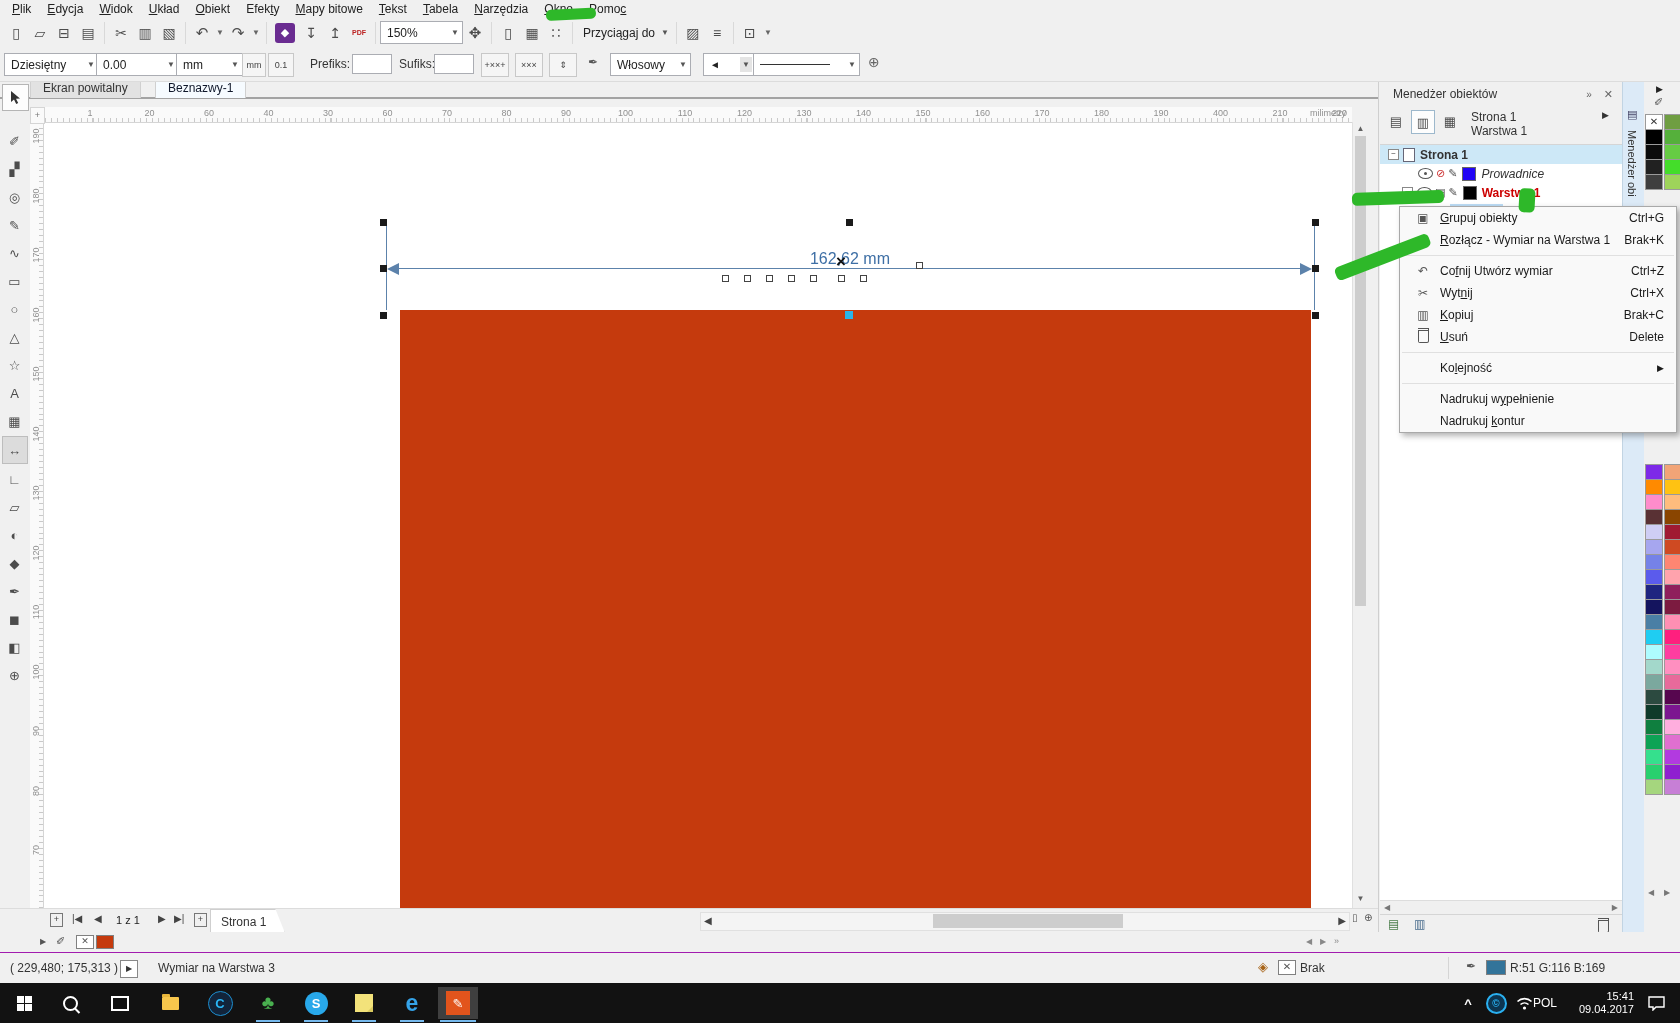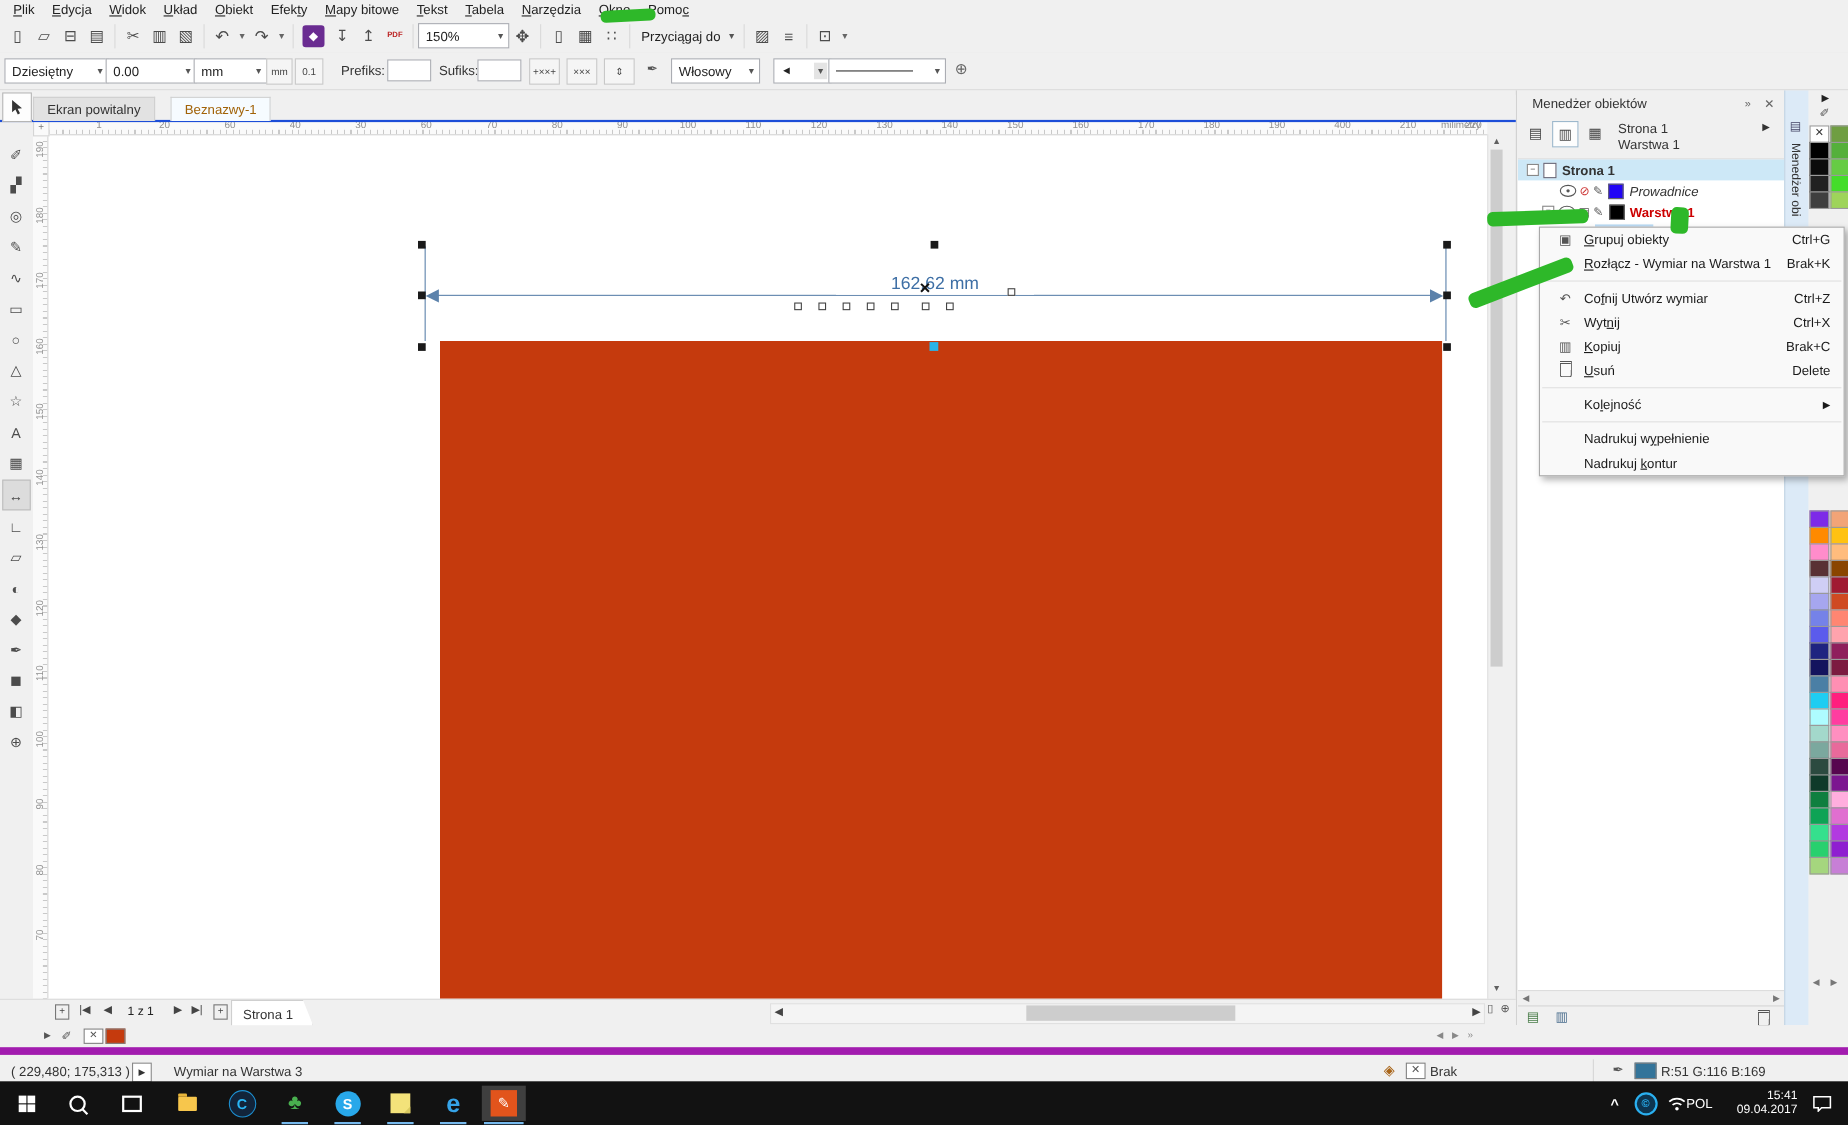--- a/index.html
+++ b/index.html
@@ -13,23 +13,23 @@
   .tbtn{width:24px;height:24px;display:flex;align-items:center;justify-content:center;color:#4c4c4c;font-size:14px}
   .tbtn.small{width:12px;font-size:8px;color:#666}
   .vsep{width:1px;height:22px;background:#d9d9d9;margin:0 4px}
   .combo{height:21px;background:#fff;border:1px solid #abadb3;display:flex;align-items:center;justify-content:space-between;padding:0 3px 0 6px;color:#222}
   .combo .car{font-size:8px;color:#555;margin-left:6px}
   #propbar{left:0;top:48px;width:1680px;height:33px;background:#f0f0f0;border-bottom:1px solid #dcdcdc;z-index:6}
   .pb{position:absolute;top:5px}
   .pbtn{position:absolute;top:5px;height:22px;border:1px solid #c8c8c8;background:#f5f5f5;display:flex;align-items:center;justify-content:center;font-size:9px;color:#444}
   .pinput{position:absolute;top:6px;height:18px;width:34px;border:1px solid #abadb3;background:#fff;font-size:11px;padding:0 2px}
   
-  #tabbar{left:0;top:86px;width:1378px;height:23px;background:#f0f0f0;border-bottom:2px solid #1d4ed8;z-index:5}
+  #tabbar{left:0;top:74px;width:1378px;height:23px;background:#f0f0f0;border-bottom:2px solid #a3a3a3;z-index:5}
   .doctab{position:absolute;top:2px;height:21px;display:flex;align-items:center;padding:0 12px;background:#e2e2e2;border:1px solid #d0d0d0;border-bottom:none;color:#333}
-  .doctab.active{background:#f6fbff;color:#a16207}
+  .doctab.active{background:#f6fbff;color:#0f172a}
   .newtab{position:absolute;top:5px;width:18px;height:15px;background:#e6e6e6;color:#999;display:flex;align-items:center;justify-content:center;font-size:11px}
   #corner-tool{left:2px;top:84px;width:25px;height:25px;border:1px solid #b5b5b5;background:#fdfdfd;display:flex;align-items:center;justify-content:center;z-index:6}
   
   #hruler{left:30px;top:107px;width:1322px;height:15px;background:#fafafa;border-bottom:1px solid #d5d5d5;z-index:4;
     background-image:repeating-linear-gradient(90deg,#c9c9c9 0 1px,transparent 1px 5.95px);background-size:100% 4px;background-position:3px 100%;background-repeat:no-repeat}
   #vruler{left:30px;top:122px;width:13px;height:786px;background:#fafafa;border-right:1px solid #d5d5d5;z-index:4;
     background-image:repeating-linear-gradient(180deg,#c9c9c9 0 1px,transparent 1px 5.95px);background-size:4px 100%;background-position:100% 0;background-repeat:no-repeat}
   .rnum{position:absolute;font-size:9px;color:#909090}
   .rnum.v{transform:rotate(-90deg)}
   
@@ -41,21 +41,21 @@
   #vscroll{left:1352px;top:122px;width:15px;height:786px;background:#f0f0f0;border-left:1px solid #e0e0e0;z-index:4}
   .scroll-thumb{background:#cdcdcd}
   .scroll-arrow{color:#606060;font-size:8px;text-align:center;width:100%;position:absolute}
   
   #bottomrow{left:0;top:908px;width:1378px;height:24px;background:#f0f0f0;border-top:1px solid #dcdcdc;z-index:5}
   .navbtn{position:absolute;top:4px;font-size:10px;color:#444}
   #pagetab{position:absolute;left:210px;top:0;height:23px;padding:0 18px 0 10px;background:#fff;border:1px solid #cfcfcf;display:flex;align-items:center;clip-path:polygon(0 0,calc(100% - 10px) 0,100% 100%,0 100%)}
   #hscroll{position:absolute;left:700px;top:3px;width:648px;height:17px;background:#f4f4f4;border:1px solid #e0e0e0}
   
   #docpalette{left:0;top:932px;width:1680px;height:20px;background:#f0f0f0;z-index:5}
-  #statusbar{left:0;top:952px;width:1680px;height:31px;background:#f0f0f0;border-top:7px solid #a21caf;z-index:5;font-size:12px}
+  #statusbar{left:0;top:952px;width:1680px;height:31px;background:#f0f0f0;border-top:1px solid #a21caf;z-index:5;font-size:12px}
   .swatchbox{display:inline-block;border:1px solid #808080;background:#fff;text-align:center;color:#555}
   
   #docker{left:1378px;top:82px;width:244px;height:850px;background:#f0f0f0;border-left:1px solid #cfcfcf;z-index:3}
   #docker-title{height:24px;display:flex;align-items:center;padding:0 4px 0 14px;color:#333}
   #docker-tools{height:36px;display:flex;align-items:flex-start;padding:4px 6px;gap:4px}
   .dkbtn{width:22px;height:22px;display:flex;align-items:center;justify-content:center;color:#4a4a4a;font-size:13px}
   .dkbtn.pressed{border:1px solid #9db8cc;background:#fdfdfd}
   #tree{position:absolute;left:1px;top:62px;width:242px;height:756px;background:#fff;border-top:1px solid #d5d5d5}
   .trow{position:relative;height:19px;display:flex;align-items:center}
   .exp{width:9px;height:9px;border:1px solid #888;background:#fff;font-size:8px;line-height:7px;text-align:center;color:#444;margin-right:4px}

